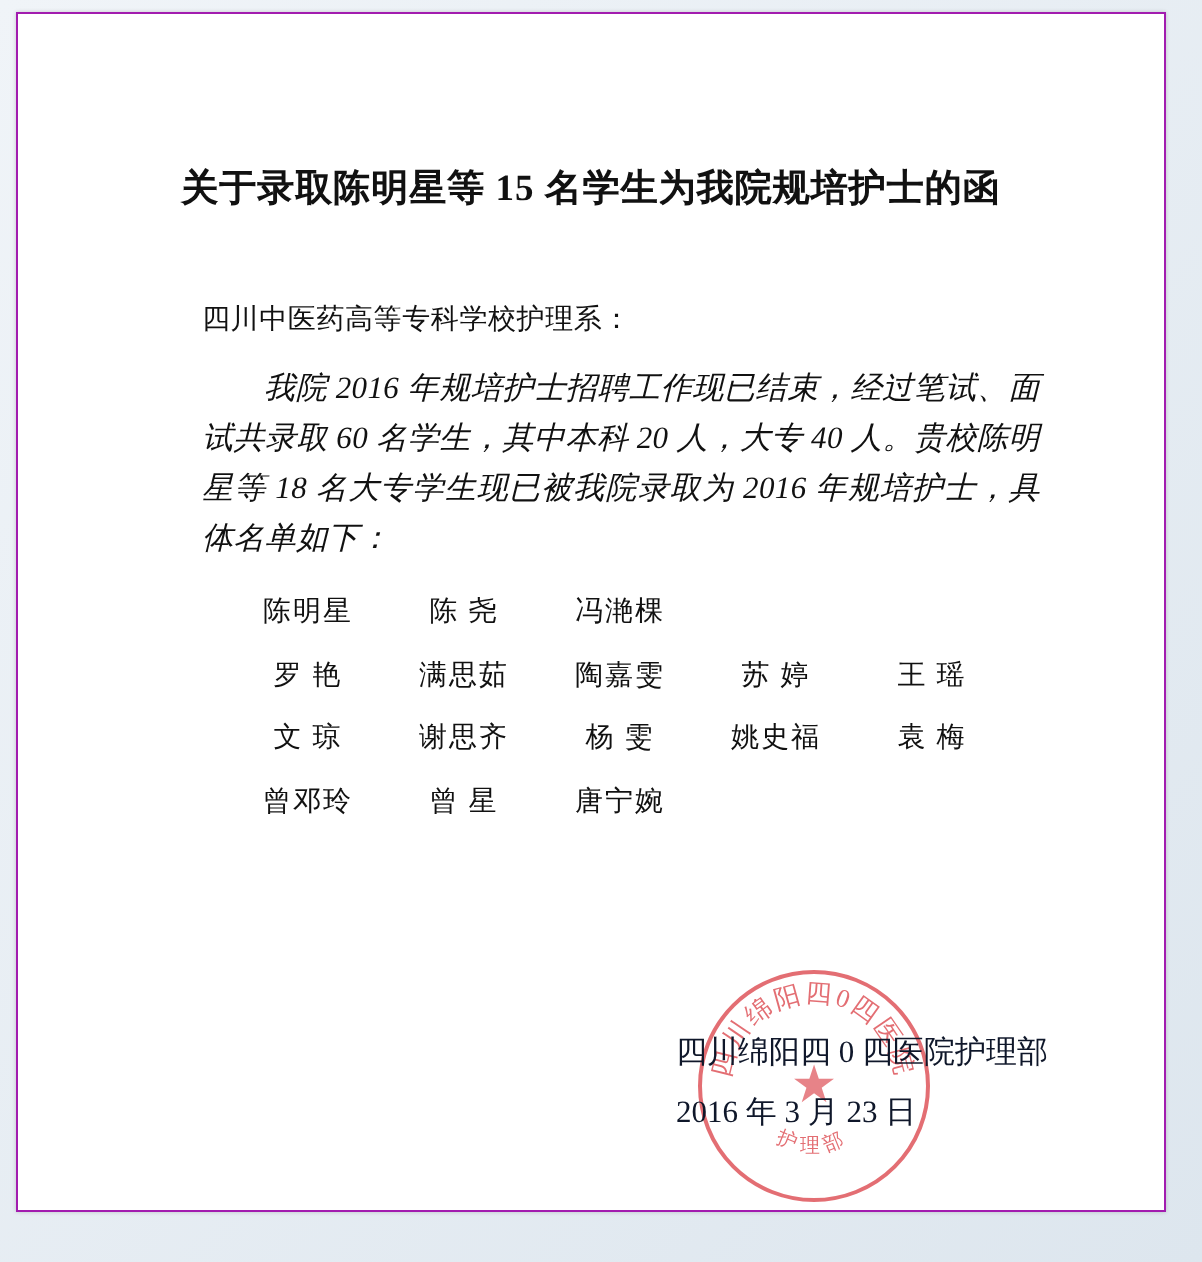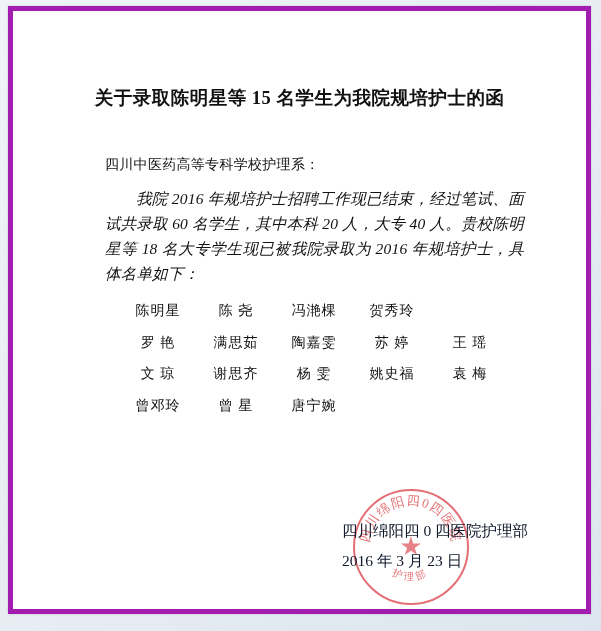--- a/index.html
+++ b/index.html
@@ -22,21 +22,21 @@
     background: linear-gradient(135deg, #f0f4f8 0%, #dde6ee 100%);
   }
   .document {
     position: absolute;
     left: 8px;
     top: 6px;
     width: 573px;
     height: 598px;
     background: #ffffff;
     box-shadow: 0 0 2px rgba(0,0,0,0.18);
-    border: 5px solid #a21caf;
+    border: 1px solid #a21caf;
     overflow: hidden;
   }
   .doc-inner {
     position: relative;
     width: 100%;
     height: 100%;
     padding: 0;
   }
   .doc-title {
     text-align: center;
@@ -157,21 +157,20 @@
 
     <div class="doc-body">
       <div class="recipient">四川中医药高等专科学校护理系：</div>
       <div class="para para-indent">我院 2016 年规培护士招聘工作现已结束，经过笔试、面试共录取 60 名学生，其中本科 20 人，大专 40 人。贵校陈明星等 18 名大专学生现已被我院录取为 2016 年规培护士，具体名单如下：</div>
 
       <div class="name-list">
         <div class="name-row">
           <div class="name-cell">陈明星</div>
           <div class="name-cell">陈 尧</div>
           <div class="name-cell">冯滟棵</div>
-          <div class="name-cell">贺秀玲</div>
         </div>
         <div class="name-row">
           <div class="name-cell">罗 艳</div>
           <div class="name-cell">满思茹</div>
           <div class="name-cell">陶嘉雯</div>
           <div class="name-cell">苏 婷</div>
           <div class="name-cell">王 瑶</div>
         </div>
         <div class="name-row">
           <div class="name-cell">文 琼</div>

